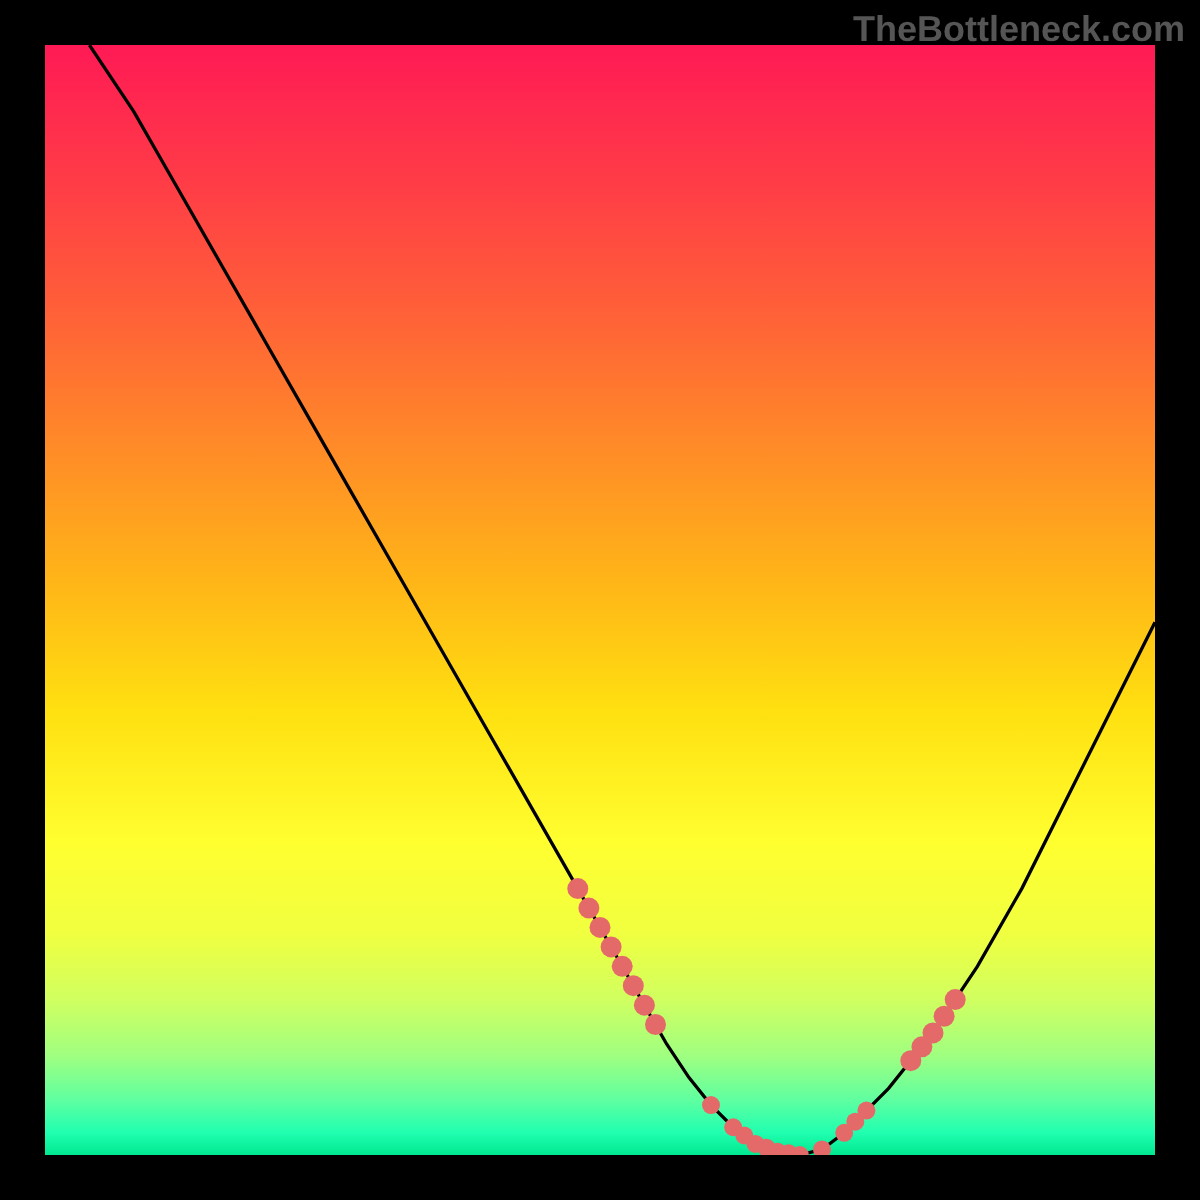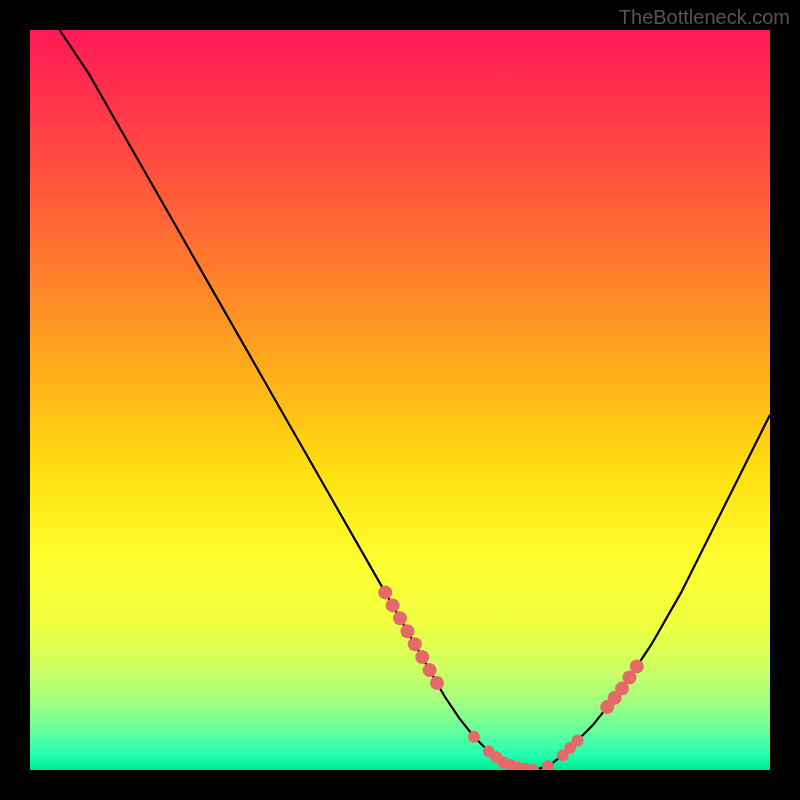--- a/index.html
+++ b/index.html
@@ -9,22 +9,22 @@
     background: #000;
     position: relative;
     overflow: hidden;
     font-family: Arial, sans-serif;
   }
   .watermark {
     position: absolute;
     top: 6px;
     right: 10px;
     color: #555;
-    font-size: 20px;
-    font-weight: normal;
+    font-size: 24px;
+    font-weight: bold;
     z-index: 10;
   }
   .plot-area {
     position: absolute;
     top: 30px;
     left: 30px;
     width: 740px;
     height: 740px;
     background: linear-gradient(to bottom,
       #ff1a55 0%,

